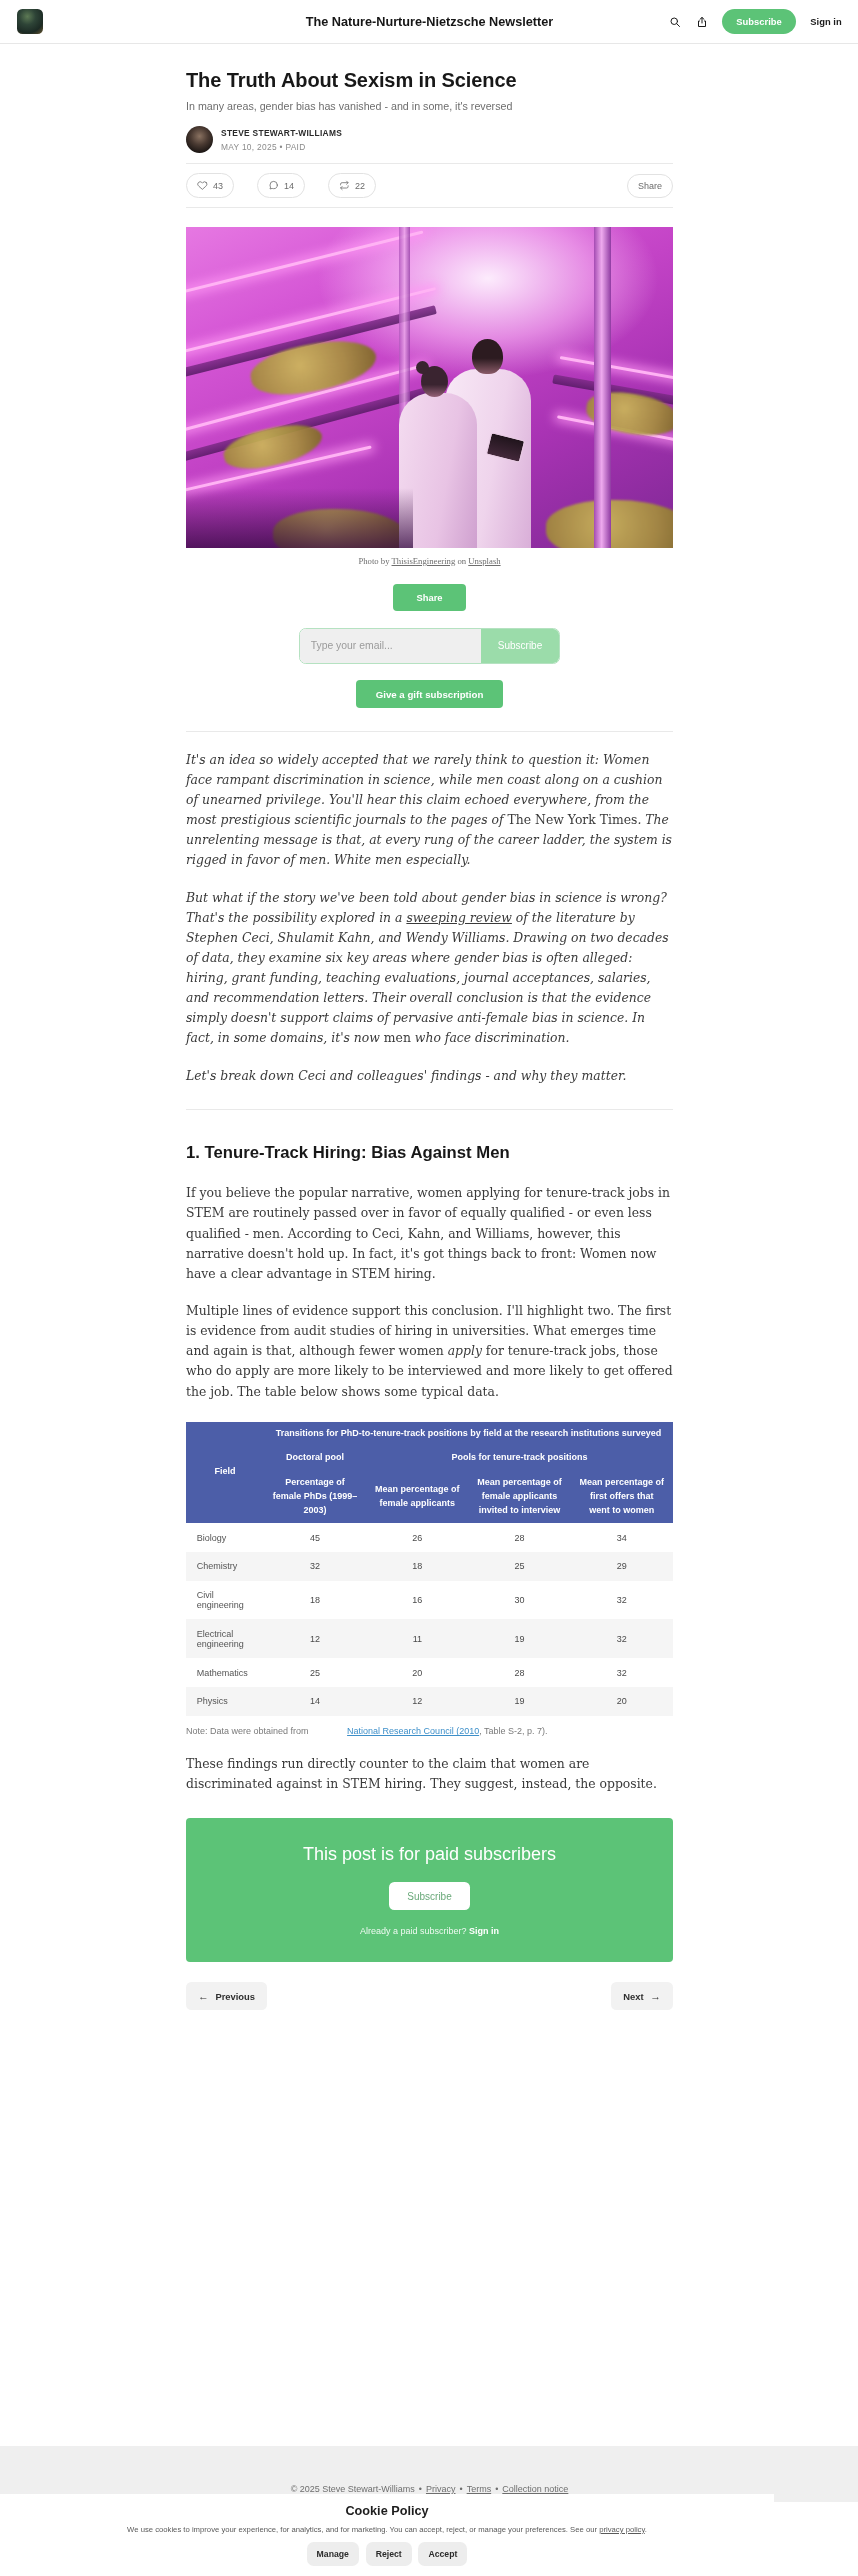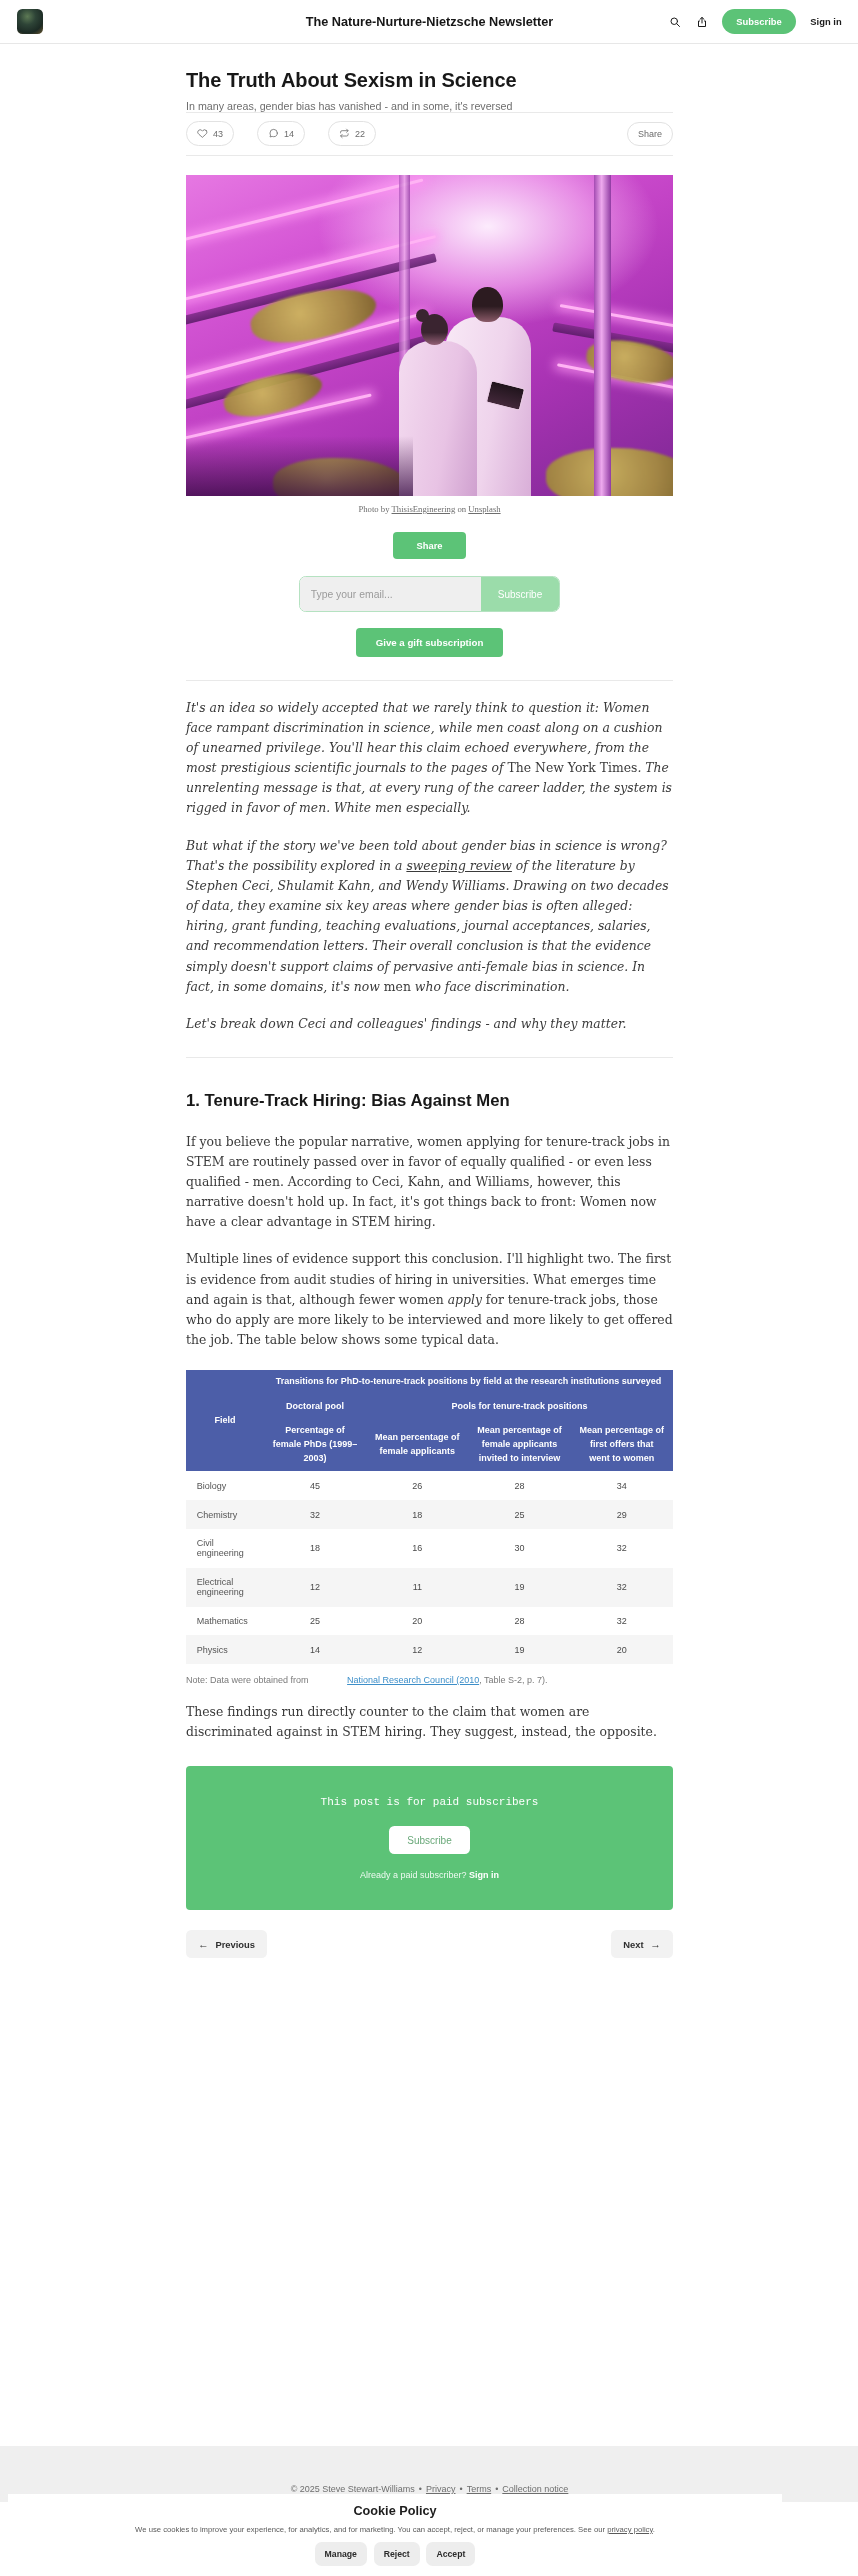--- a/index.html
+++ b/index.html
@@ -118,40 +118,40 @@
   th.th-sub { padding-bottom:13.4px; font-weight:bold; width:21%; }
   table.data td { padding:9.4px 8px; color:#4a4a4a; text-align:center; }
   table.data td.field { text-align:left; padding-left:10.7px; color:#555; }
   table.data tbody tr:nth-child(even) { background:#f5f5f5; }
   .table-note { margin-top:10.7px; font-size:9px; color:#7a7a7a; }
   .note-link { color:#3d8fc9; text-decoration:underline; cursor:pointer;padding-left:36px; }
 
   
   .paywall { margin-top:24px; background:#5cc377; border-radius:4px; height:144px;
              display:flex; flex-direction:column; align-items:center; justify-content:center; gap:0; }
-  .paywall-title { color:#fff; font-size:11px;font-family:Liberation Mono, monospace; }
+  .paywall-title { color:#fff; font-size:18px; }
   .paywall-btn { margin-top:17.4px; background:#fff; color:#6aa97a; font-size:10px; padding:8.7px 18px;
                  border-radius:5.3px; border:none; font-family:inherit; cursor:pointer; }
   .paywall-note { margin-top:16px; color:#eefaf1; font-size:9px; }
   .paywall-note .bold { font-weight:bold; color:#fff; cursor:pointer; }
 
   
   .pagenav { display:flex; justify-content:space-between; margin-top:20px; }
   .nav-btn { background:#f2f2f2; border-radius:5.3px; padding:8px 12px; font-weight:bold;
              font-size:9.4px; color:#2f2f2f; display:flex; gap:6.7px; align-items:center;
              border:none; font-family:inherit; cursor:pointer; }
   .nav-arrow { font-size:10.7px; font-weight:normal; }
 
   
   .site-footer { position:absolute; top:2446px; left:0; width:859px; height:56px; background:#efefef;
                  display:flex; align-items:flex-end; justify-content:center; padding-bottom:8px;
                  font-size:9px; color:#6e6e6e; gap:4px; }
   .foot-link { text-decoration:underline; cursor:pointer; }
   .cookie { position:absolute; top:2494px; left:0; width:774px; height:82px; background:#fff;
-            text-align:center;margin-left:8px; }
+            text-align:center; }
   .cookie-title { font-size:12.7px; font-weight:bold; color:#1d1d1d; margin-top:10px; }
   .cookie-text { font-size:7.7px; color:#5a5a5a; margin-top:6.7px; }
   .cookie-link { text-decoration:underline; cursor:pointer; }
   .cookie-btns { margin-top:8.7px; display:flex; gap:6.7px; justify-content:center; }
   .cookie-btn { background:#ededed; border-radius:6.7px; padding:6.7px 10px; font-weight:bold;
                 font-size:8.7px; color:#2b2b2b; border:none; font-family:inherit; cursor:pointer; }
 
   svg.ic { display:block; }
 </style>
 </head>
@@ -183,20 +183,27 @@
       <button class="pill-btn">Subscribe</button>
       <a class="signin">Sign in</a>
     </div>
   </header>
 
   <main class="content">
 
     <h1 class="post-title">The Truth About Sexism in Science</h1>
     <div class="post-subtitle">In many areas, gender bias has vanished - and in some, it's reversed</div>
 
+    <div class="byline">
+      <div class="avatar"></div>
+      <div>
+        <div class="byline-name">STEVE STEWART-WILLIAMS</div>
+        <div class="byline-date">MAY 10, 2025 • PAID</div>
+      </div>
+    </div>
 
     <hr class="rule">
 
     <div class="ufi">
       <button class="ufi-pill">
         <span>
           <svg class="ic" width="10.7" height="10.7" viewBox="0 0 24 24" fill="none" stroke="#6b6b6b" stroke-width="1.8" stroke-linecap="round" stroke-linejoin="round">
               <path d="M20.8 5.6a5.3 5.3 0 0 0-7.6 0L12 6.8l-1.2-1.2a5.3 5.3 0 0 0-7.6 7.5l1.2 1.2L12 21l7.6-6.7 1.2-1.2a5.3 5.3 0 0 0 0-7.5z"></path>
             </svg>
         </span>

